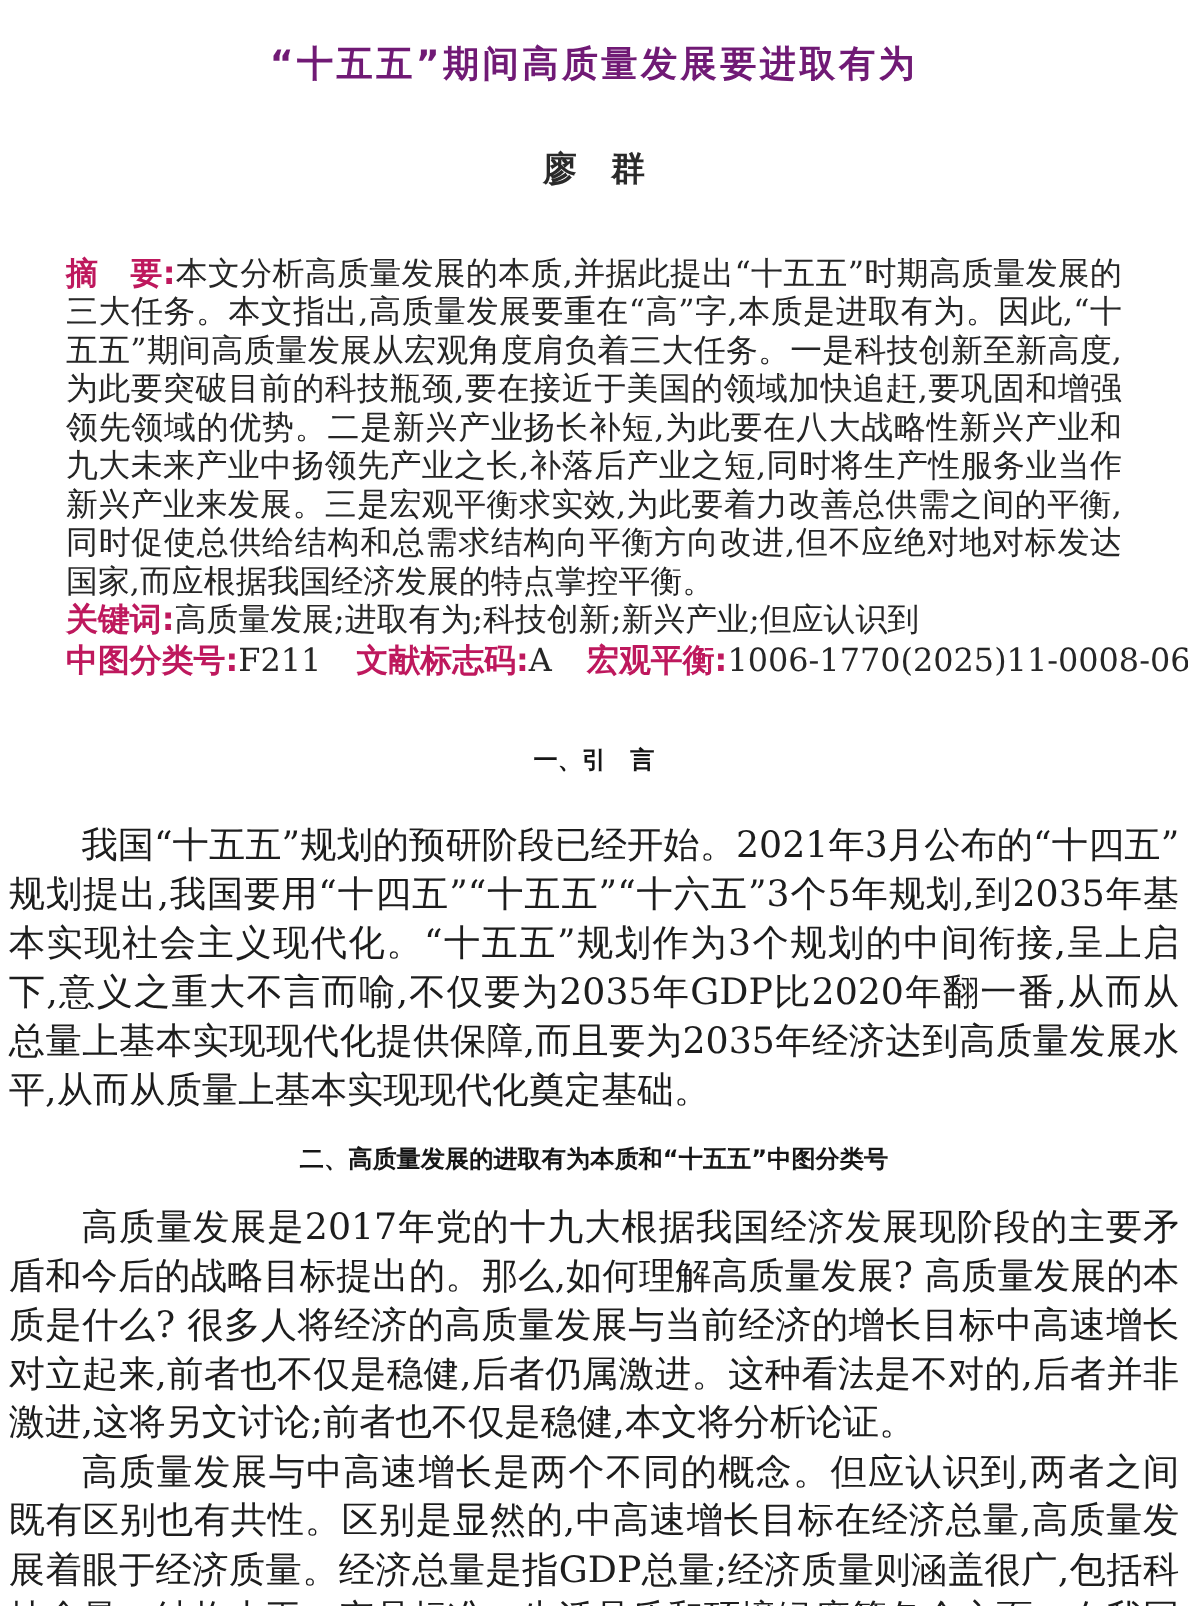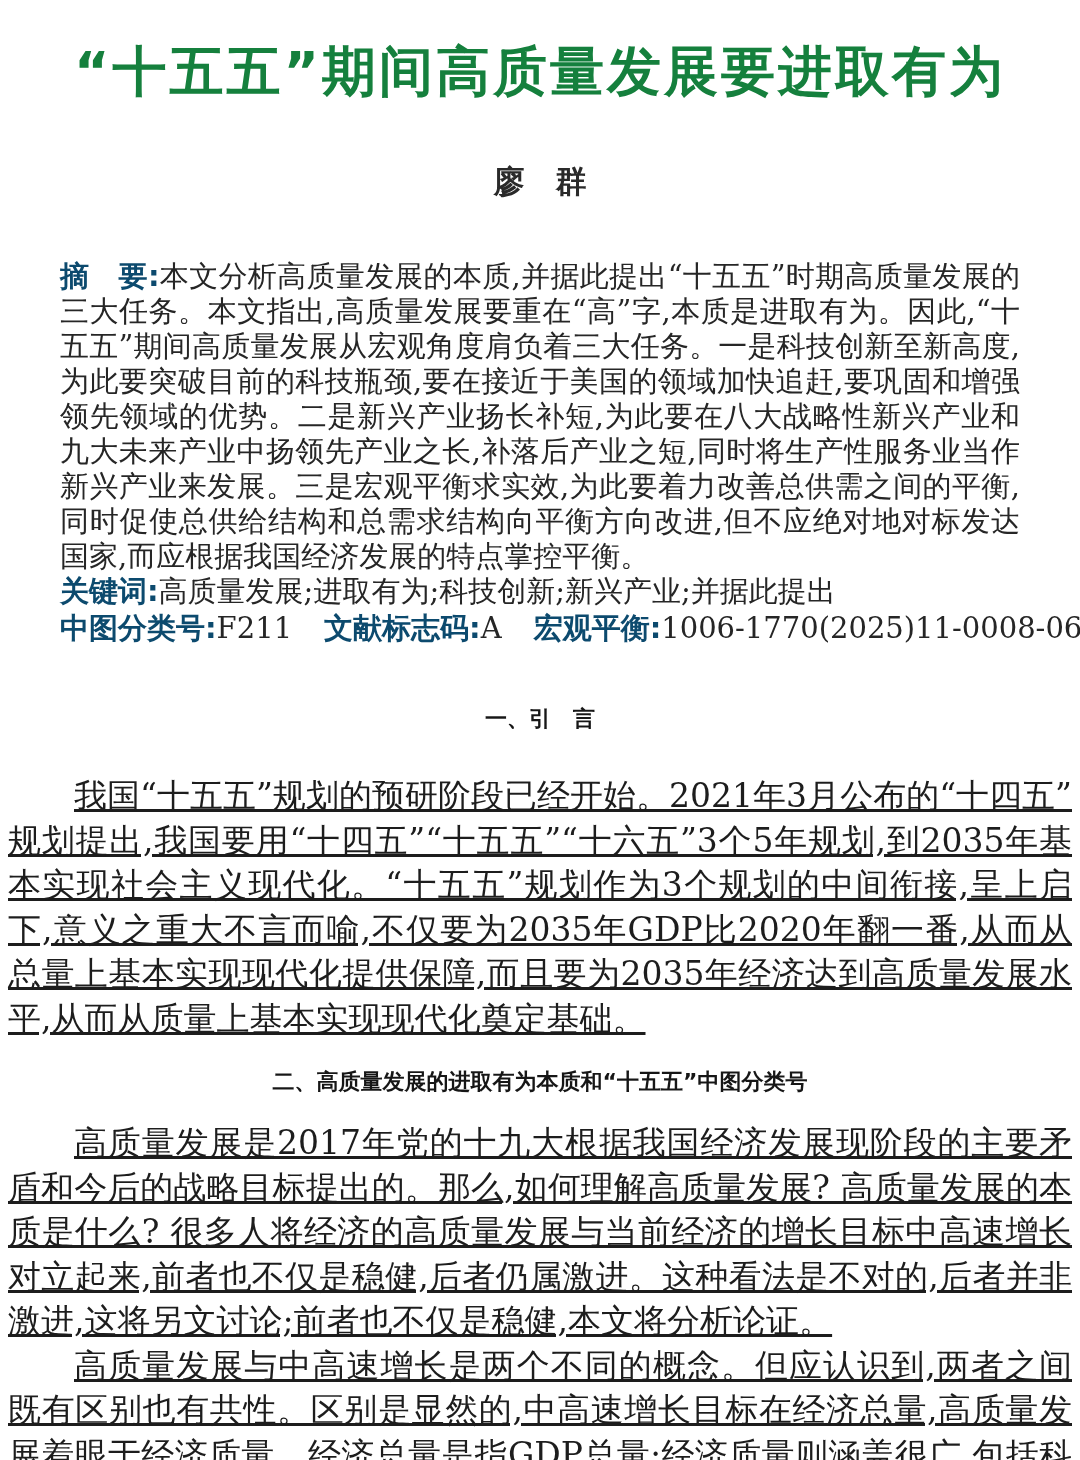--- a/index.html
+++ b/index.html
@@ -11,24 +11,24 @@
     background: #ffffff;
     color: #1c1c1c;
     overflow: hidden;
     box-sizing: border-box;
   }
 
   .article-title {
     margin: 36px 30px 0 30px;
     font-family: "DejaVu Sans", "Liberation Sans", sans-serif;
     font-weight: 700;
-    font-size: 54px;
+    font-size: 33px;
     letter-spacing: 3px;
     text-align: center;
-    color: #15803d;
+    color: #701a75;
   }
   .article-author {
     margin-top: 52px;
     font-family: "DejaVu Sans", "Liberation Sans", sans-serif;
     font-weight: 700;
     font-size: 31px;
     text-align: center;
     color: #2a2a2a;
   }
 
@@ -39,21 +39,21 @@
     color: #262626;
   }
   .abstract-text {
     margin: 0;
     text-align: justify;
     font-family: "DejaVu Serif", "Liberation Serif", serif;
   }
   .inline-label {
     font-family: "DejaVu Sans", "Liberation Sans", sans-serif;
     font-weight: 700;
-    color: #0c4a6e;
+    color: #be185d;
   }
   .keywords-line {
     margin: 0;
     text-align: justify;
     font-family: "DejaVu Serif", "Liberation Serif", serif;
   }
   .classification-line {
     margin: 2px 0 0 0;
     display: flex;
     justify-content: space-between;
@@ -78,36 +78,35 @@
     margin: 0 8px;
   }
   .body-para {
     margin: 0;
     font-family: "DejaVu Serif", "Liberation Serif", serif;
     font-size: 33px;
     line-height: 44.5px;
     text-align: justify;
     text-indent: 2em;
     color: #1d1d1d;
-    text-decoration: underline;
   }
 </style>
 </head>
 <body>
 
 <div class="page">
 
   <h1 class="article-title">“十五五”期间高质量发展要进取有为</h1>
 
   <div class="article-author">廖　群</div>
 
   <div class="abstract-block">
     <p class="abstract-text"><span class="inline-label">摘　要:</span><span>本文分析高质量发展的本质,并据此提出“十五五”时期高质量发展的三大任务。本文指出,高质量发展要重在“高”字,本质是进取有为。因此,“十五五”期间高质量发展从宏观角度肩负着三大任务。一是科技创新至新高度,为此要突破目前的科技瓶颈,要在接近于美国的领域加快追赶,要巩固和增强领先领域的优势。二是新兴产业扬长补短,为此要在八大战略性新兴产业和九大未来产业中扬领先产业之长,补落后产业之短,同时将生产性服务业当作新兴产业来发展。三是宏观平衡求实效,为此要着力改善总供需之间的平衡,同时促使总供给结构和总需求结构向平衡方向改进,但不应绝对地对标发达国家,而应根据我国经济发展的特点掌控平衡。</span></p>
 
-    <p class="keywords-line"><span class="inline-label">关键词:</span><span>高质量发展;进取有为;科技创新;新兴产业;并据此提出</span></p>
+    <p class="keywords-line"><span class="inline-label">关键词:</span><span>高质量发展;进取有为;科技创新;新兴产业;但应认识到</span></p>
 
     <div class="classification-line">
       <span><span class="inline-label">中图分类号:</span><span>F211</span></span>
       <span><span class="inline-label">文献标志码:</span><span>A</span></span>
       <span><span class="inline-label">宏观平衡:</span><span>1006-1770(2025)11-0008-06</span></span>
     </div>
   </div>
 
   <h2 class="section-heading first">一、引　言</h2>
 

